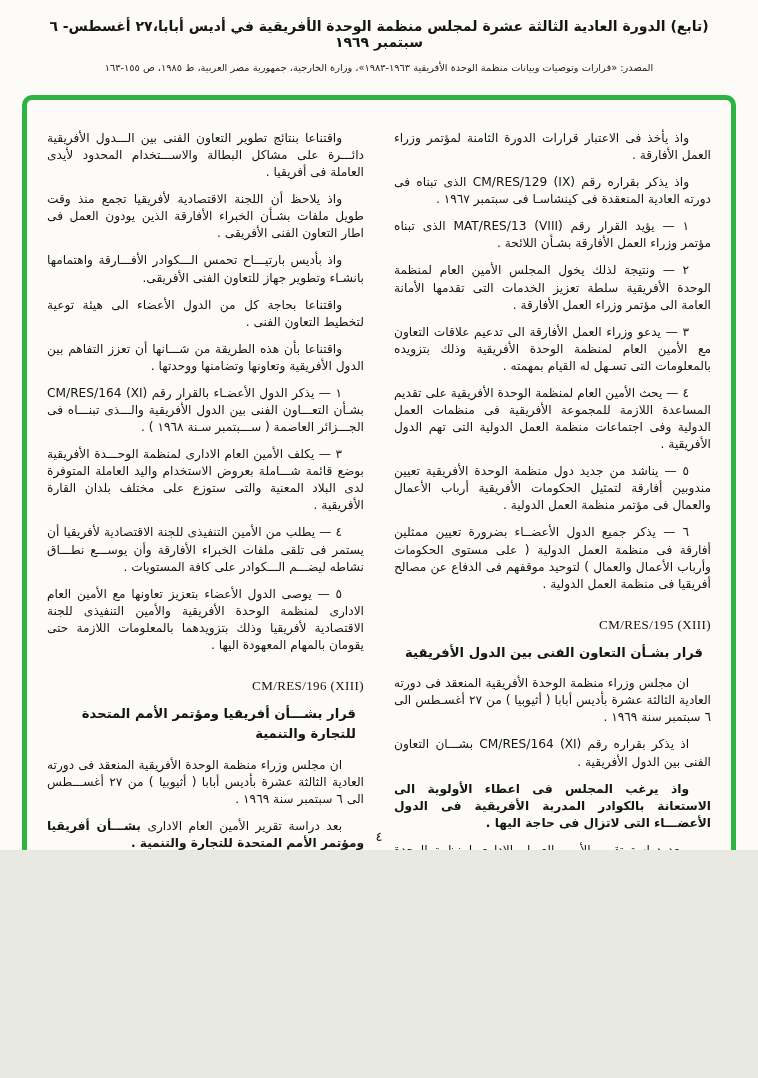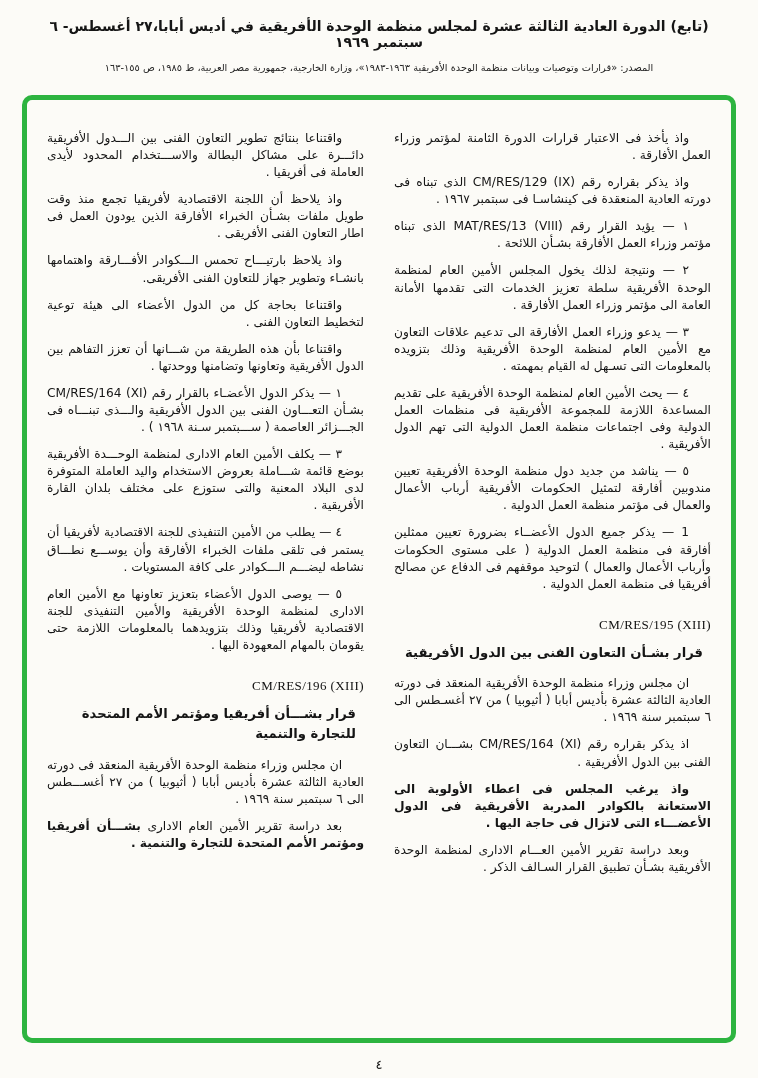--- a/index.html
+++ b/index.html
@@ -4,21 +4,21 @@
 <style>
   * { box-sizing: border-box; }
   html, body { margin: 0; padding: 0; }
   body {
     width: 758px; height: 1078px;
     background: #e9e9e4;
     font-family: "DejaVu Sans", sans-serif;
   }
   .sheet {
     position: relative;
-    width: 758px; height: 1078px;
+    width: 758px; height: 850px;
     background: #fcfbf7;
     color: #151515;
     overflow: hidden;
   }
   .header {
     position: absolute;
     top: 18px; left: 28px; right: 28px;
     text-align: center;
     direction: rtl;
   }
@@ -95,32 +95,32 @@
   <div class="frame" style="border-color: rgb(45, 180, 64);">
     <div class="columns">
       <div class="col" id="col-right">
           <div class="para">واذ يأخذ فى الاعتبار قرارات الدورة الثامنة لمؤتمر وزراء العمل الأفارقة .</div>
           <div class="para">واذ يذكر بقراره رقم CM/RES/129 (IX) الذى تبناه فى دورته العادية المنعقدة فى كينشاسـا فى سبتمبر ١٩٦٧ .</div>
           <div class="para">١ — يؤيد القرار رقم MAT/RES/13 (VIII) الذى تبناه مؤتمر وزراء العمل الأفارقة بشـأن اللائحة .</div>
           <div class="para">٢ — ونتيجة لذلك يخول المجلس الأمين العام لمنظمة الوحدة الأفريقية سلطة تعزيز الخدمات التى تقدمها الأمانة العامة الى مؤتمر وزراء العمل الأفارقة .</div>
           <div class="para">٣ — يدعو وزراء العمل الأفارقة الى تدعيم علاقات التعاون مع الأمين العام لمنظمة الوحدة الأفريقية وذلك بتزويده بالمعلومات التى تسـهل له القيام بمهمته .</div>
           <div class="para">٤ — يحث الأمين العام لمنظمة الوحدة الأفريقية على تقديم المساعدة اللازمة للمجموعة الأفريقية فى منظمات العمل الدولية وفى اجتماعات منظمة العمل الدولية التى تهم الدول الأفريقية .</div>
           <div class="para">٥ — يناشد من جديد دول منظمة الوحدة الأفريقية تعيين مندوبين أفارقة لتمثيل الحكومات الأفريقية أرباب الأعمال والعمال فى مؤتمر منظمة العمل الدولية .</div>
-          <div class="para">1 — يذكر جميع الدول الأعضــاء بضرورة تعيين ممثلين أفارقة فى منظمة العمل الدولية ( على مستوى الحكومات وأرباب الأعمال والعمال ) لتوحيد موقفهم فى الدفاع عن مصالح أفريقيا فى منظمة العمل الدولية .</div>
+          <div class="para">٦ — يذكر جميع الدول الأعضــاء بضرورة تعيين ممثلين أفارقة فى منظمة العمل الدولية ( على مستوى الحكومات وأرباب الأعمال والعمال ) لتوحيد موقفهم فى الدفاع عن مصالح أفريقيا فى منظمة العمل الدولية .</div>
           <div class="ref">CM/RES/195 (XIII)</div>
           <div class="heading">قرار بشـأن التعاون الفنى بين الدول الأفريقية</div>
           <div class="para">ان مجلس وزراء منظمة الوحدة الأفريقية المنعقد فى دورته العادية الثالثة عشرة بأديس أبابا ( أثيوبيا ) من ٢٧ أغسـطس الى ٦ سبتمبر سنة ١٩٦٩ .</div>
           <div class="para">اذ يذكر بقراره رقم CM/RES/164 (XI) بشـــان التعاون الفنى بين الدول الأفريقية .</div>
           <div class="para bold">واذ يرغب المجلس فى اعطاء الأولوية الى الاستعانة بالكوادر المدربة الأفريقية فى الدول الأعضـــاء التى لاتزال فى حاجة اليها .</div>
           <div class="para">وبعد دراسة تقرير الأمين العـــام الادارى لمنظمة الوحدة الأفريقية بشـأن تطبيق القرار السـالف الذكر .</div>
         </div>
       <div class="col" id="col-left">
           <div class="para">واقتناعا بنتائج تطوير التعاون الفنى بين الـــدول الأفريقية دائـــرة على مشاكل البطالة والاســـتخدام المحدود لأيدى العاملة فى أفريقيا .</div>
           <div class="para">واذ يلاحظ أن اللجنة الاقتصادية لأفريقيا تجمع منذ وقت طويل ملفات بشـأن الخبراء الأفارقة الذين يودون العمل فى اطار التعاون الفنى الأفريقى .</div>
-          <div class="para">واذ يلاحظ بارتيـــاح تحمس الـــكوادر الأفـــارقة واهتمامها بانشـاء وتطوير جهاز للتعاون الفنى الأفريقى.</div>
+          <div class="para">واذ بأديس بارتيـــاح تحمس الـــكوادر الأفـــارقة واهتمامها بانشـاء وتطوير جهاز للتعاون الفنى الأفريقى.</div>
           <div class="para">واقتناعا بحاجة كل من الدول الأعضاء الى هيئة توعية لتخطيط التعاون الفنى .</div>
           <div class="para">واقتناعا بأن هذه الطريقة من شـــانها أن تعزز التفاهم بين الدول الأفريقية وتعاونها وتضامنها ووحدتها .</div>
           <div class="para">١ — يذكر الدول الأعضـاء بالقرار رقم CM/RES/164 (XI) بشـأن التعـــاون الفنى بين الدول الأفريقية والـــذى تبنـــاه فى الجـــزائر العاصمة ( ســـبتمبر سـنة ١٩٦٨ ) .</div>
           <div class="para">٣ — يكلف الأمين العام الادارى لمنظمة الوحـــدة الأفريقية بوضع قائمة شـــاملة بعروض الاستخدام واليد العاملة المتوفرة لدى البلاد المعنية والتى ستوزع على مختلف بلدان القارة الأفريقية .</div>
           <div class="para">٤ — يطلب من الأمين التنفيذى للجنة الاقتصادية لأفريقيا أن يستمر فى تلقى ملفات الخبراء الأفارقة وأن يوســـع نطـــاق نشاطه ليضـــم الـــكوادر على كافة المستويات .</div>
           <div class="para">٥ — يوصى الدول الأعضاء بتعزيز تعاونها مع الأمين العام الادارى لمنظمة الوحدة الأفريقية والأمين التنفيذى للجنة الاقتصادية لأفريقيا وذلك بتزويدهما بالمعلومات اللازمة حتى يقومان بالمهام المعهودة اليها .</div>
           <div class="ref">CM/RES/196 (XIII)</div>
           <div class="heading">قرار بشـــأن أفريقيا ومؤتمر الأمم المتحدة للتجارة والتنمية</div>
           <div class="para">ان مجلس وزراء منظمة الوحدة الأفريقية المنعقد فى دورته العادية الثالثة عشرة بأديس أبابا ( أثيوبيا ) من ٢٧ أغســـطس الى ٦ سبتمبر سنة ١٩٦٩ .</div>
           <div class="para"><span>بعد دراسة تقرير الأمين العام الادارى </span><span class="bold">بشـــأن أفريقيا ومؤتمر الأمم المتحدة للتجارة والتنمية .</span></div>

